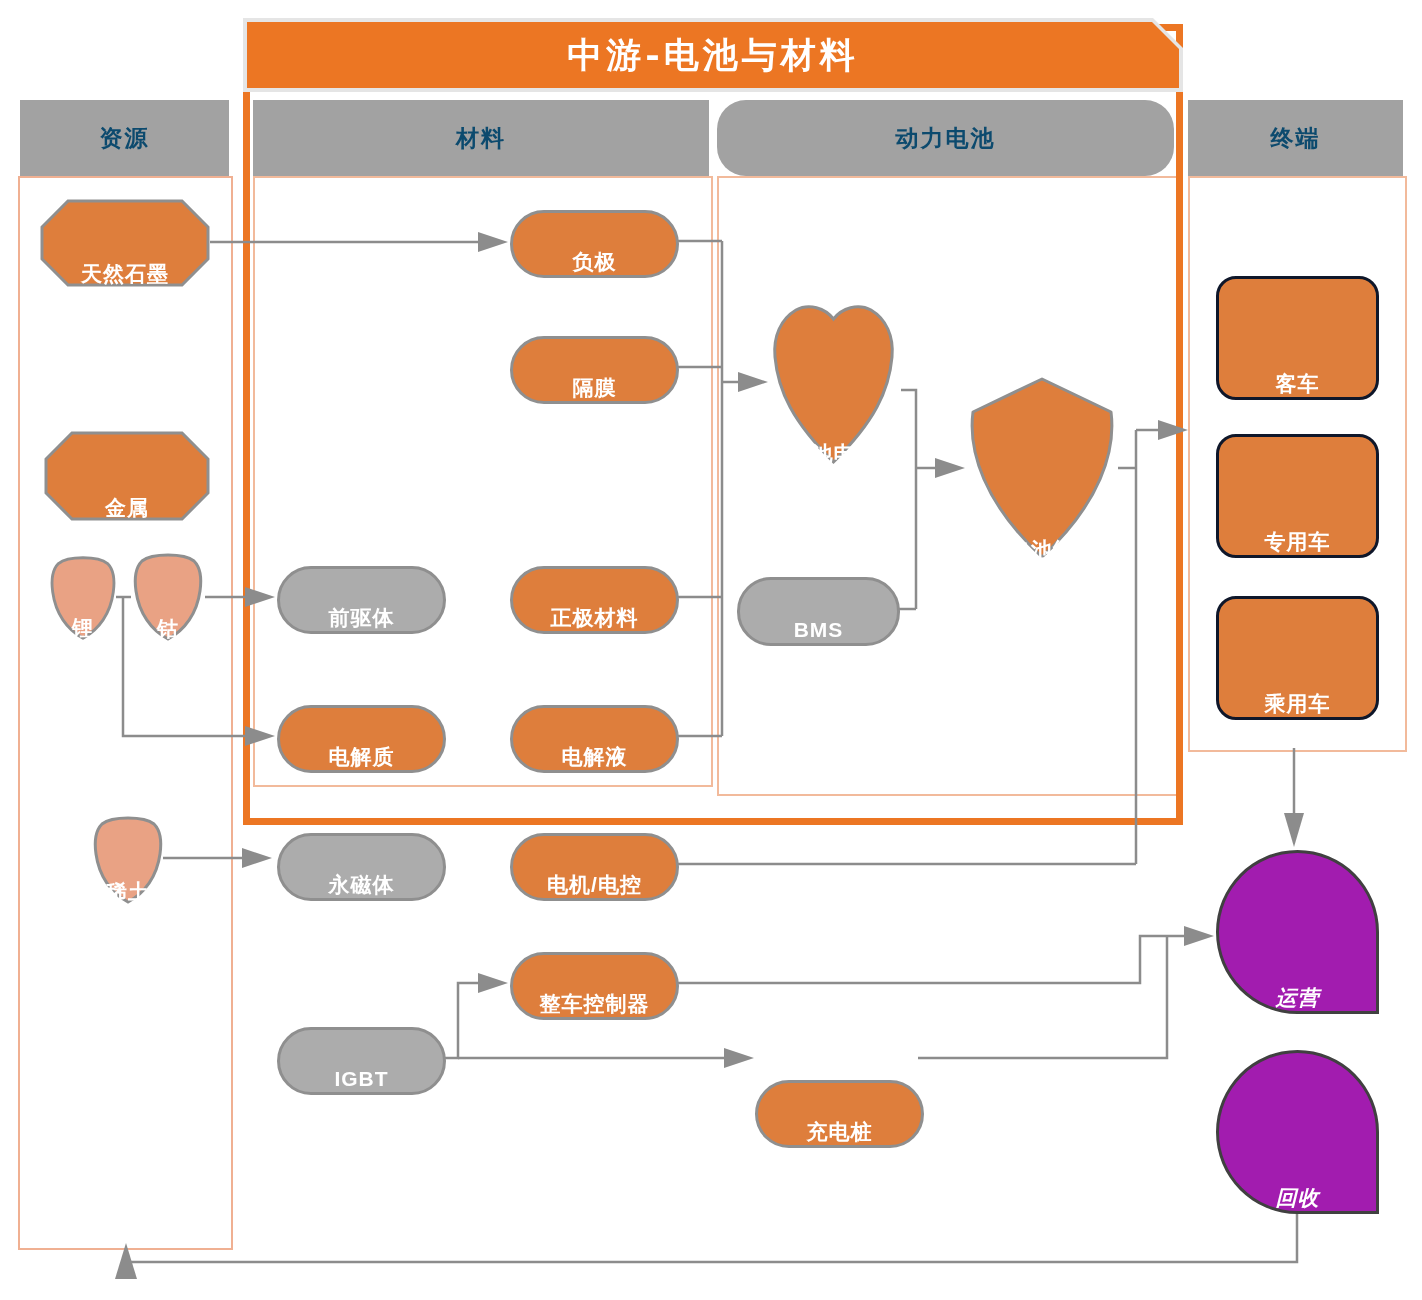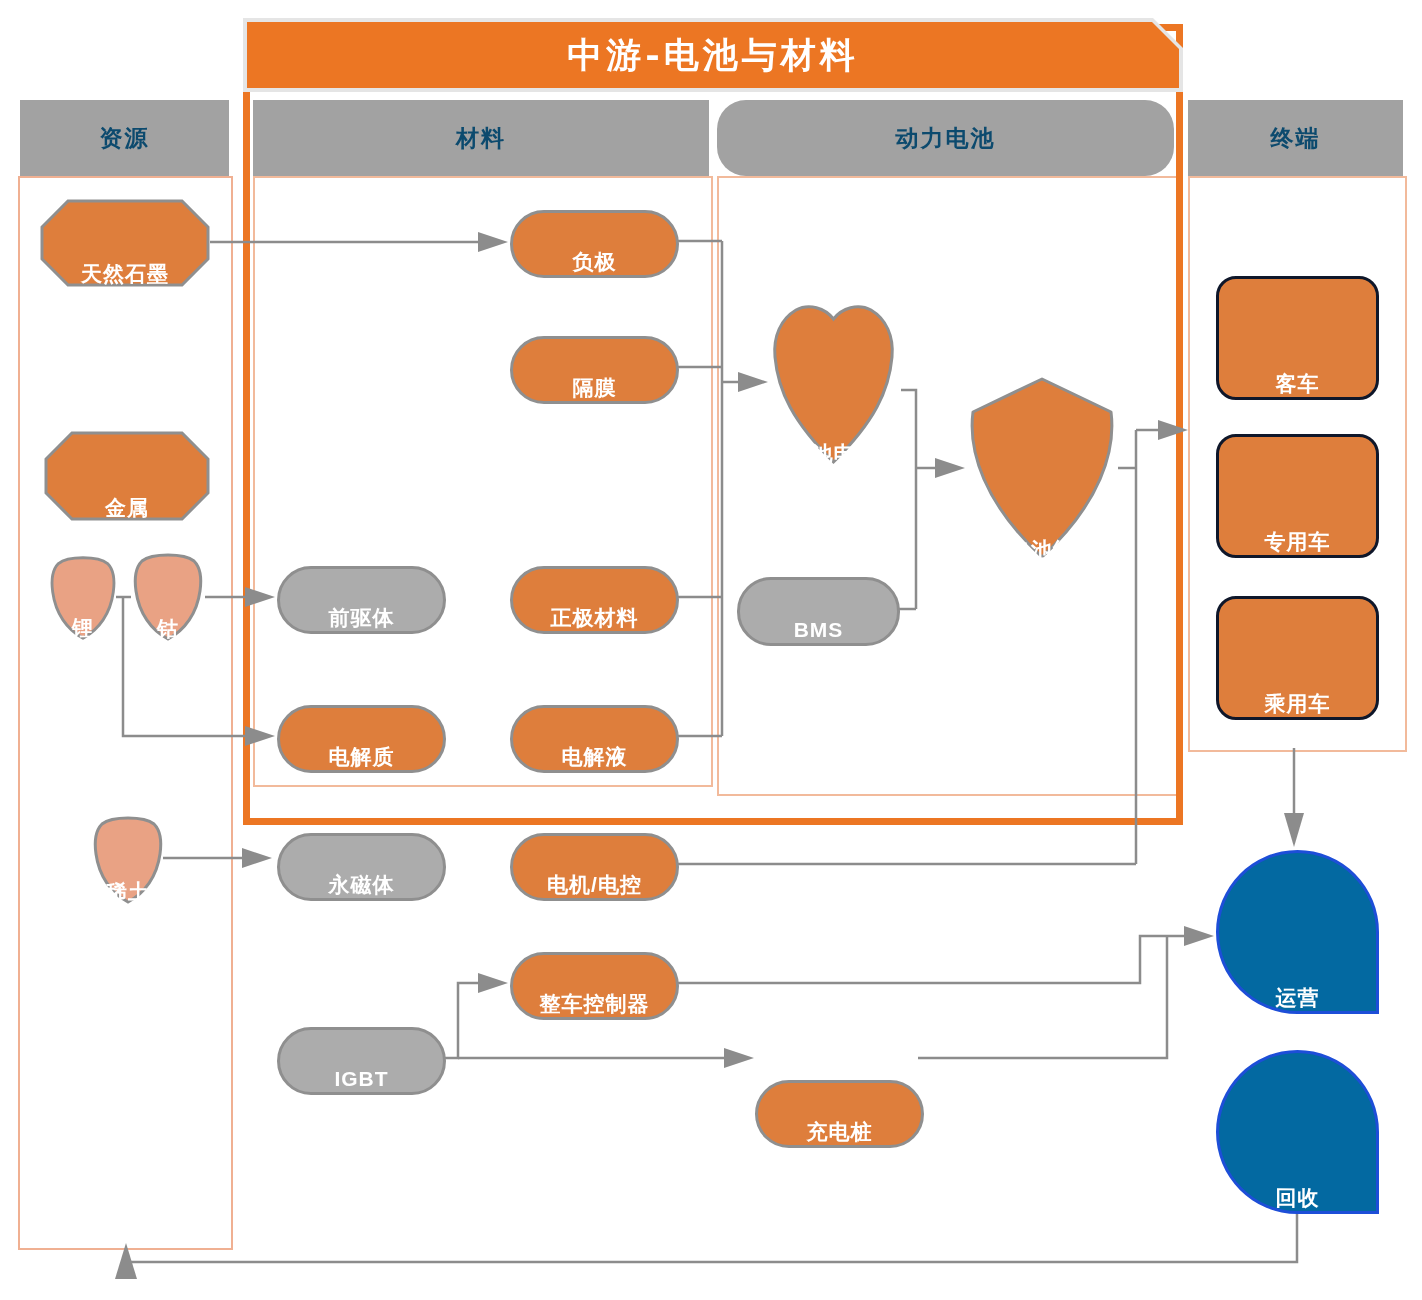--- a/index.html
+++ b/index.html
@@ -20,21 +20,21 @@
       display:flex;align-items:center;justify-content:center;}
   .banner-inner span{color:#ffffff;font-family:"DejaVu Serif",serif;font-size:35px;font-weight:700;letter-spacing:4px;}
   
   svg.wires{position:absolute;left:0;top:0;z-index:30;}
   
   .node{position:absolute;z-index:40;display:flex;align-items:flex-end;justify-content:center;}
   .node .lbl{color:#ffffff;font-size:21px;font-weight:600;letter-spacing:1px;text-align:center;line-height:1.3;z-index:2;}
   .pill{background:#DE7E3C;border:3px solid #8F8F8F;border-radius:34px;}
   .pill.gray{background:#ACACAC;}
   .rrect{background:#DE7E3C;border:3px solid #0f172a;border-radius:20px;}
-  .tear{background:#0369a1;border:3px solid #1d4ed8;border-radius:50% 50% 0 50%;}
+  .tear{background:#a21caf;border:3px solid #404040;border-radius:50% 50% 0 50%;font-style:italic;}
   .shape-node svg{position:absolute;left:0;top:0;width:100%;height:100%;}
   .stack{display:flex;flex-direction:row;align-items:center;z-index:2;}
 </style>
 </head>
 <body>
 
 <div class="colbox res" style="left:18px;top:176px;width:211px;height:1070px;"></div>
 <div class="colbox" style="left:253px;top:176px;width:456px;height:607px;"></div>
 <div class="colbox" style="left:717px;top:176px;width:457px;height:616px;"></div>
 <div class="colbox" style="left:1188px;top:176px;width:215px;height:572px;"></div>

